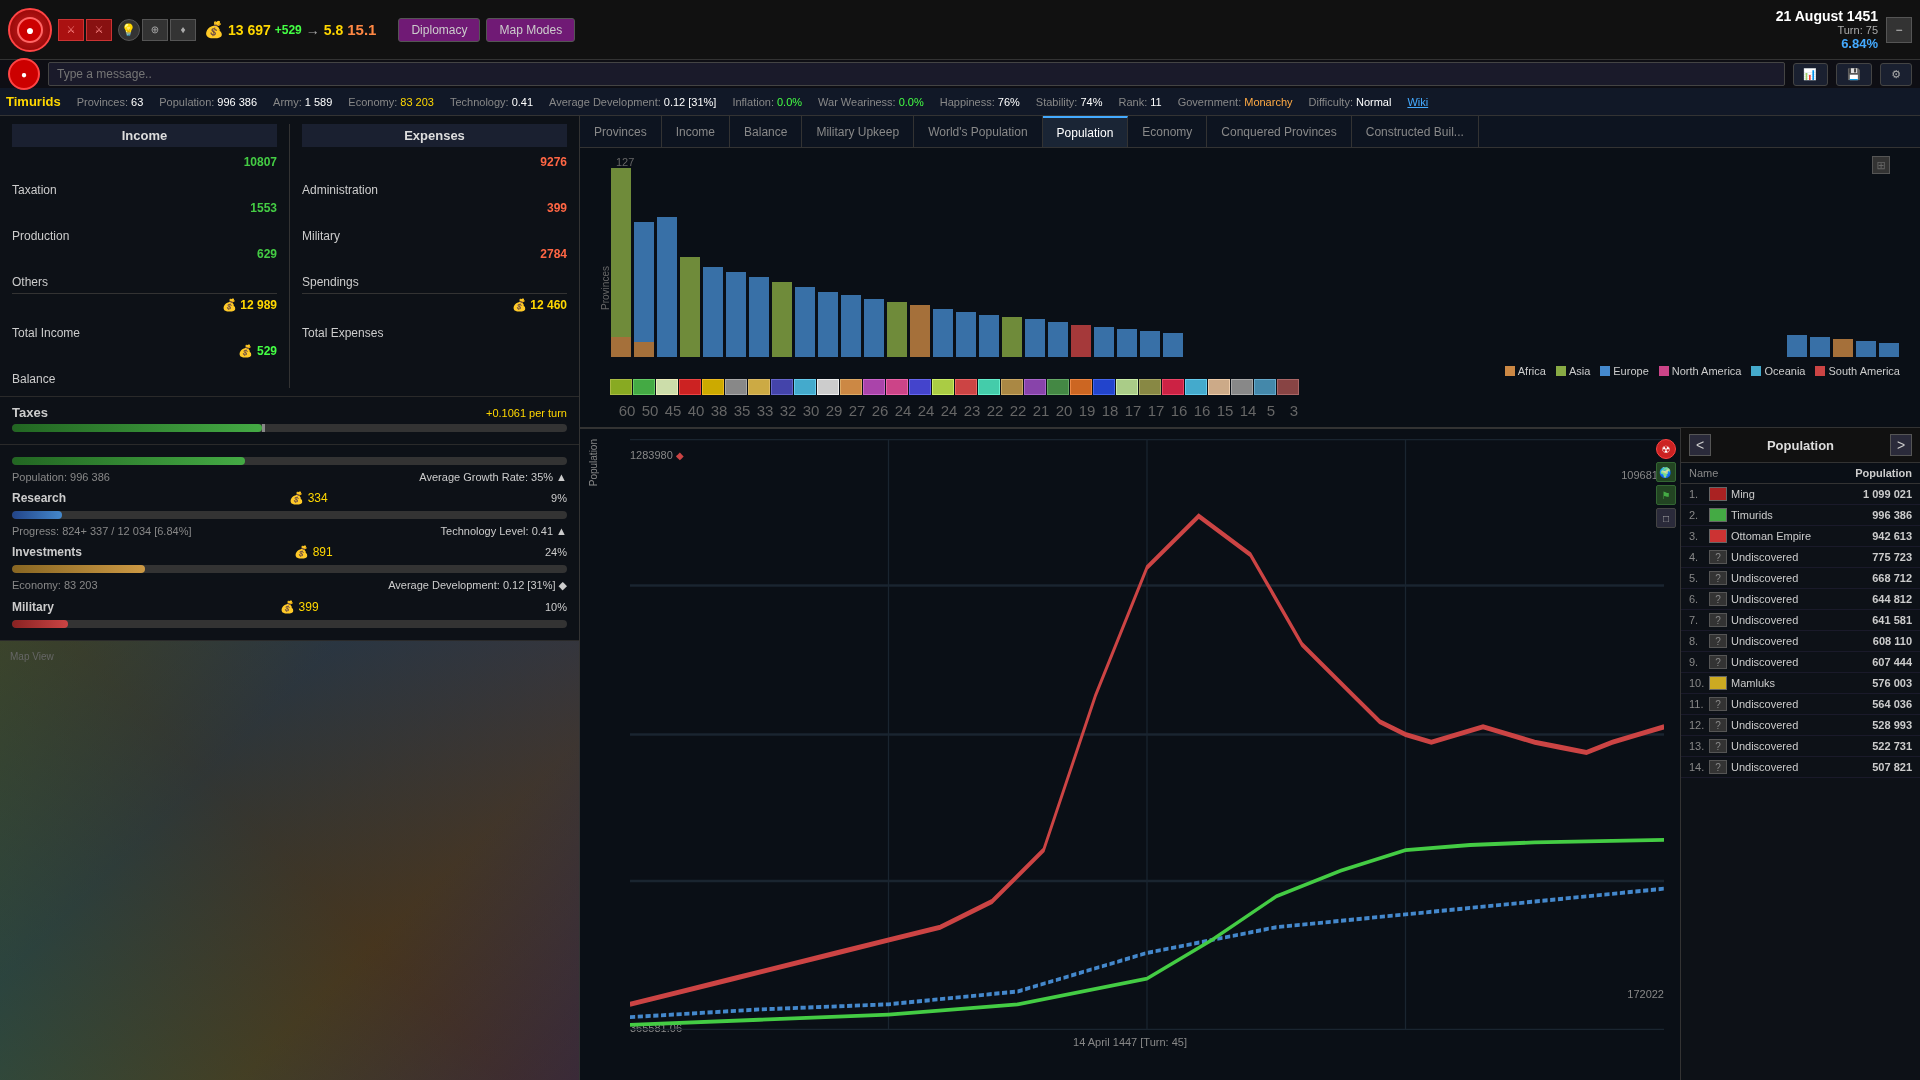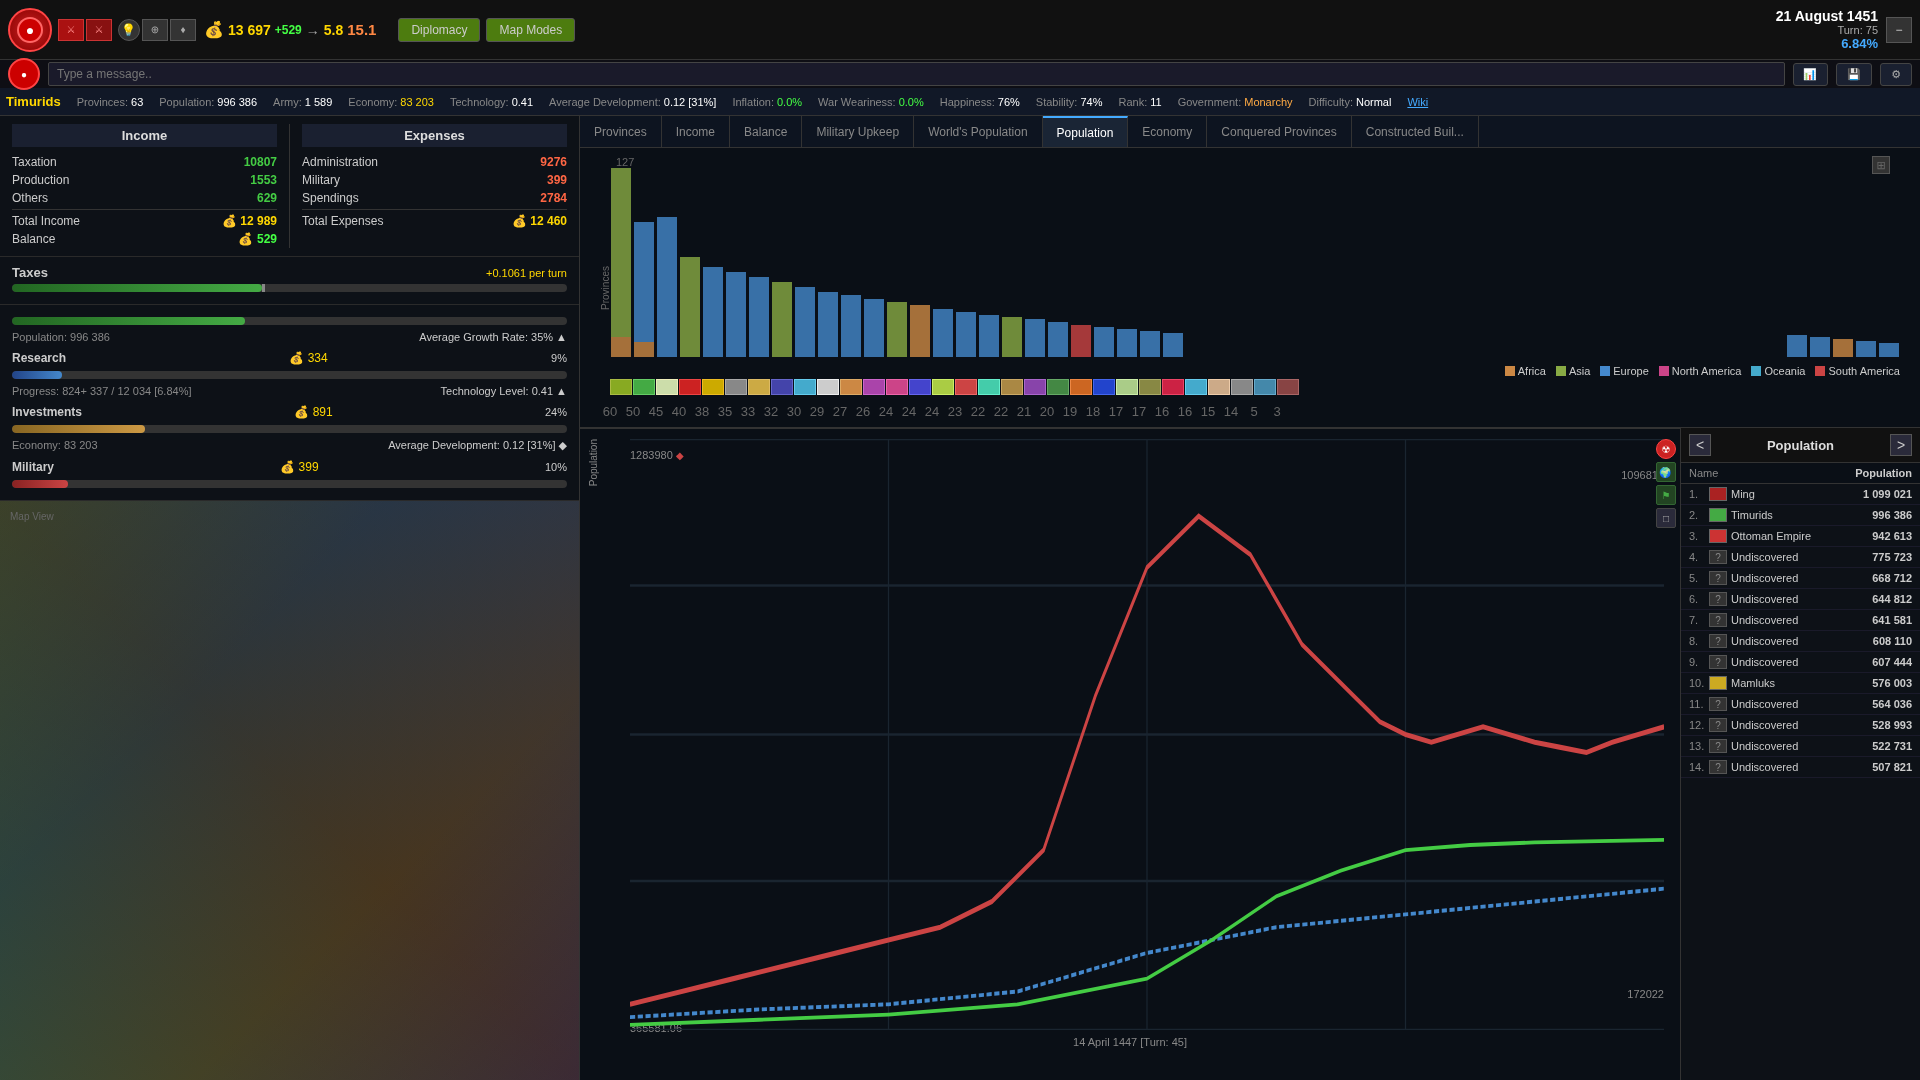--- a/index.html
+++ b/index.html
@@ -1,20 +1,20 @@
 <!DOCTYPE html>
 <html><head>
   <meta charset="utf-8">
   <style>
     * { margin: 0; padding: 0; box-sizing: border-box; }
     body { width: 1920px; height: 1080px; background: #1a1a1a; font-family: 'Arial', sans-serif; font-size: 12px; color: #ccc; overflow: hidden; }
 
     
     #topbar { display: flex; align-items: center; background: #111; height: 60px; padding: 0 8px; border-bottom: 1px solid #333; }
-    .btn-top { background: #4d7c0f; border: 1px solid #555; color: #ccc; padding: 4px 12px; border-radius: 3px; cursor: pointer; font-size: 12px; margin-left: 6px; }
+    .btn-top { background: #701a75; border: 1px solid #555; color: #ccc; padding: 4px 12px; border-radius: 3px; cursor: pointer; font-size: 12px; margin-left: 6px; }
     #notifbar { display: flex; align-items: center; background: #0e0e14; height: 28px; padding: 0 8px; gap: 8px; }
     .notif-btn { background: #1a1a2a; border: 1px solid #444; border-radius: 3px; padding: 2px 6px; cursor: pointer; color: #aaa; font-size: 11px; }
 
     
     #statusbar { background: #111827; height: 28px; display: flex; align-items: center; padding: 0 6px; gap: 16px; font-size: 11px; color: #ccc; border-bottom: 1px solid #333; overflow: hidden; }
     .status-item { display: flex; align-items: center; gap: 3px; white-space: nowrap; }
     .status-item .label { color: #888; }
     .status-item .val { color: #fff; }
     .status-item .val.gold { color: #ffd700; }
     .status-item .val.green { color: #44ff44; }
@@ -22,21 +22,21 @@
     
     #main { display: flex; height: calc(1080px - 60px - 28px - 28px); }
 
     
     #left-panel { width: 580px; background: #0d1117; border-right: 1px solid #333; display: flex; flex-direction: column; overflow-y: auto; }
     .panel-section { padding: 8px 12px; border-bottom: 1px solid #2a2a2a; }
     .section-header { background: #1a2030; text-align: center; padding: 4px 8px; font-size: 13px; color: #ddd; font-weight: bold; margin-bottom: 6px; }
     .two-col { display: flex; gap: 8px; }
     .col-half { flex: 1; }
     .row-item { display: flex; justify-content: space-between; padding: 2px 0; font-size: 12px; }
-    .row-item .name { color: #ccc; }
+    .row-item .name { color: #ccc; margin-top: 28px; }
     .row-item .val { color: #44cc44; font-weight: bold; }
     .row-item .val.red { color: #ff6644; }
     .row-item.total { border-top: 1px solid #333; margin-top: 2px; padding-top: 4px; }
     .slider-row { display: flex; justify-content: space-between; align-items: center; margin-bottom: 4px; }
     .slider-label { color: #ccc; font-size: 13px; font-weight: bold; }
     .slider-val { color: #ffd700; font-size: 11px; }
     .slider-bar { width: 100%; height: 8px; background: #333; border-radius: 4px; margin: 4px 0; position: relative; overflow: hidden; }
     .slider-fill { height: 100%; border-radius: 4px; }
     .slider-fill.green { background: linear-gradient(90deg, #226622, #44aa44); }
     .slider-fill.blue { background: linear-gradient(90deg, #224488, #4488cc); }
@@ -452,21 +452,21 @@
           <div style="width:22px;height:16px;background:#aacc88;border:1px solid #cceeaa;"></div>
           <div style="width:22px;height:16px;background:#888844;border:1px solid #aaaa66;"></div>
           <div style="width:22px;height:16px;background:#cc2244;border:1px solid #ee4466;"></div>
           <div style="width:22px;height:16px;background:#44aacc;border:1px solid #66ccee;"></div>
           <div style="width:22px;height:16px;background:#ccaa88;border:1px solid #eeccaa;"></div>
           <div style="width:22px;height:16px;background:#888888;border:1px solid #aaaaaa;"></div>
           <div style="width:22px;height:16px;background:#4488aa;border:1px solid #66aacc;"></div>
           <div style="width:22px;height:16px;background:#884444;border:1px solid #aa6666;"></div>
         </div>
 
-        <div style="position:absolute;bottom:8px;left:19px;right:20px;display:flex;gap:1px;overflow:hidden;font-size:13px;color:#666;">
+        <div style="position:absolute;bottom:8px;left:36px;right:20px;display:flex;gap:1px;overflow:hidden;font-size:15px;color:#666;">
           <span style="width:22px;text-align:center;">60</span>
           <span style="width:22px;text-align:center;">50</span>
           <span style="width:22px;text-align:center;">45</span>
           <span style="width:22px;text-align:center;">40</span>
           <span style="width:22px;text-align:center;">38</span>
           <span style="width:22px;text-align:center;">35</span>
           <span style="width:22px;text-align:center;">33</span>
           <span style="width:22px;text-align:center;">32</span>
           <span style="width:22px;text-align:center;">30</span>
           <span style="width:22px;text-align:center;">29</span>

